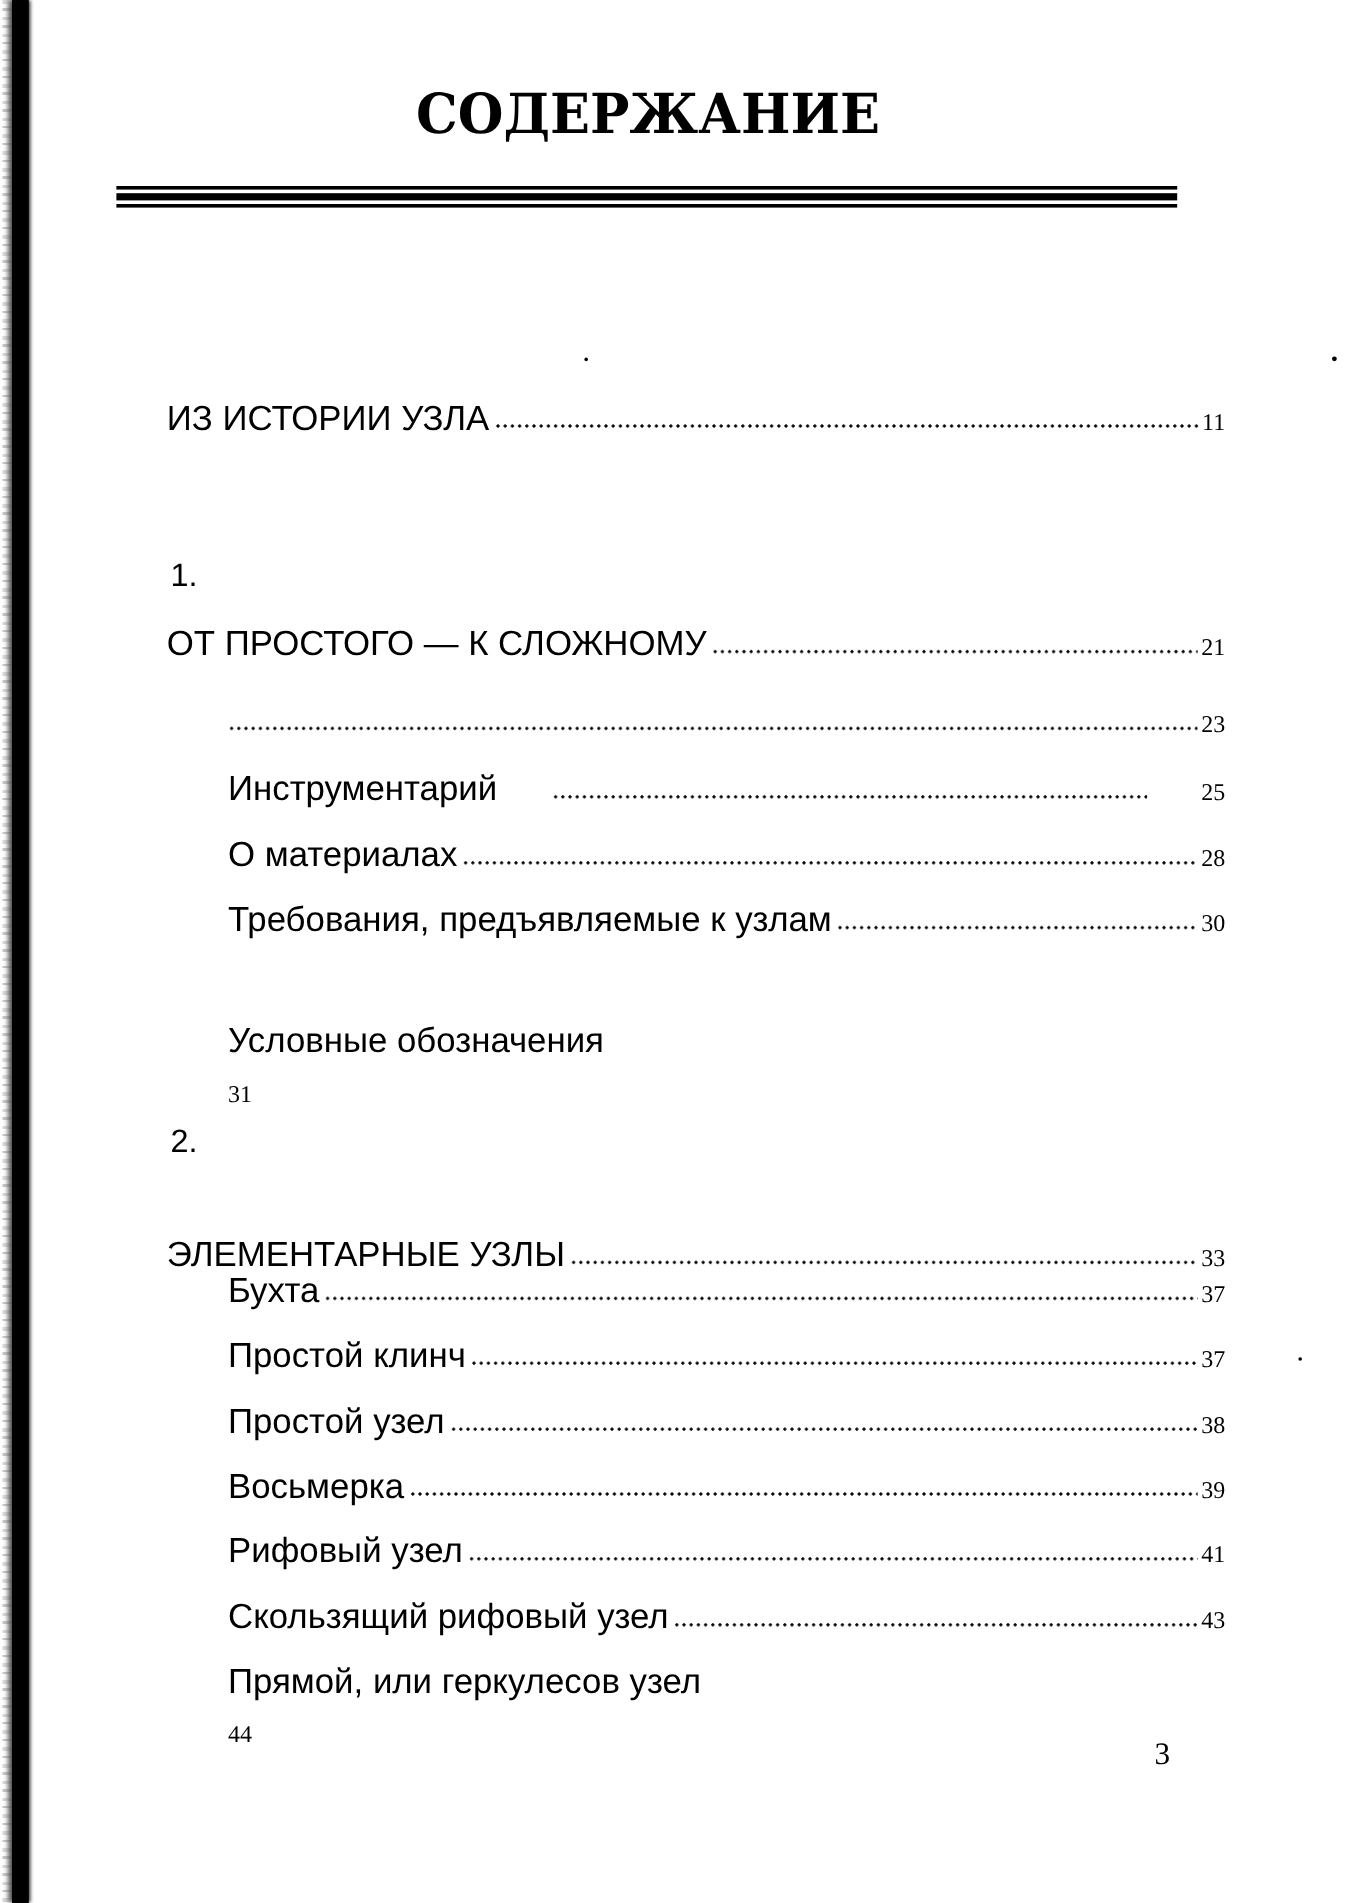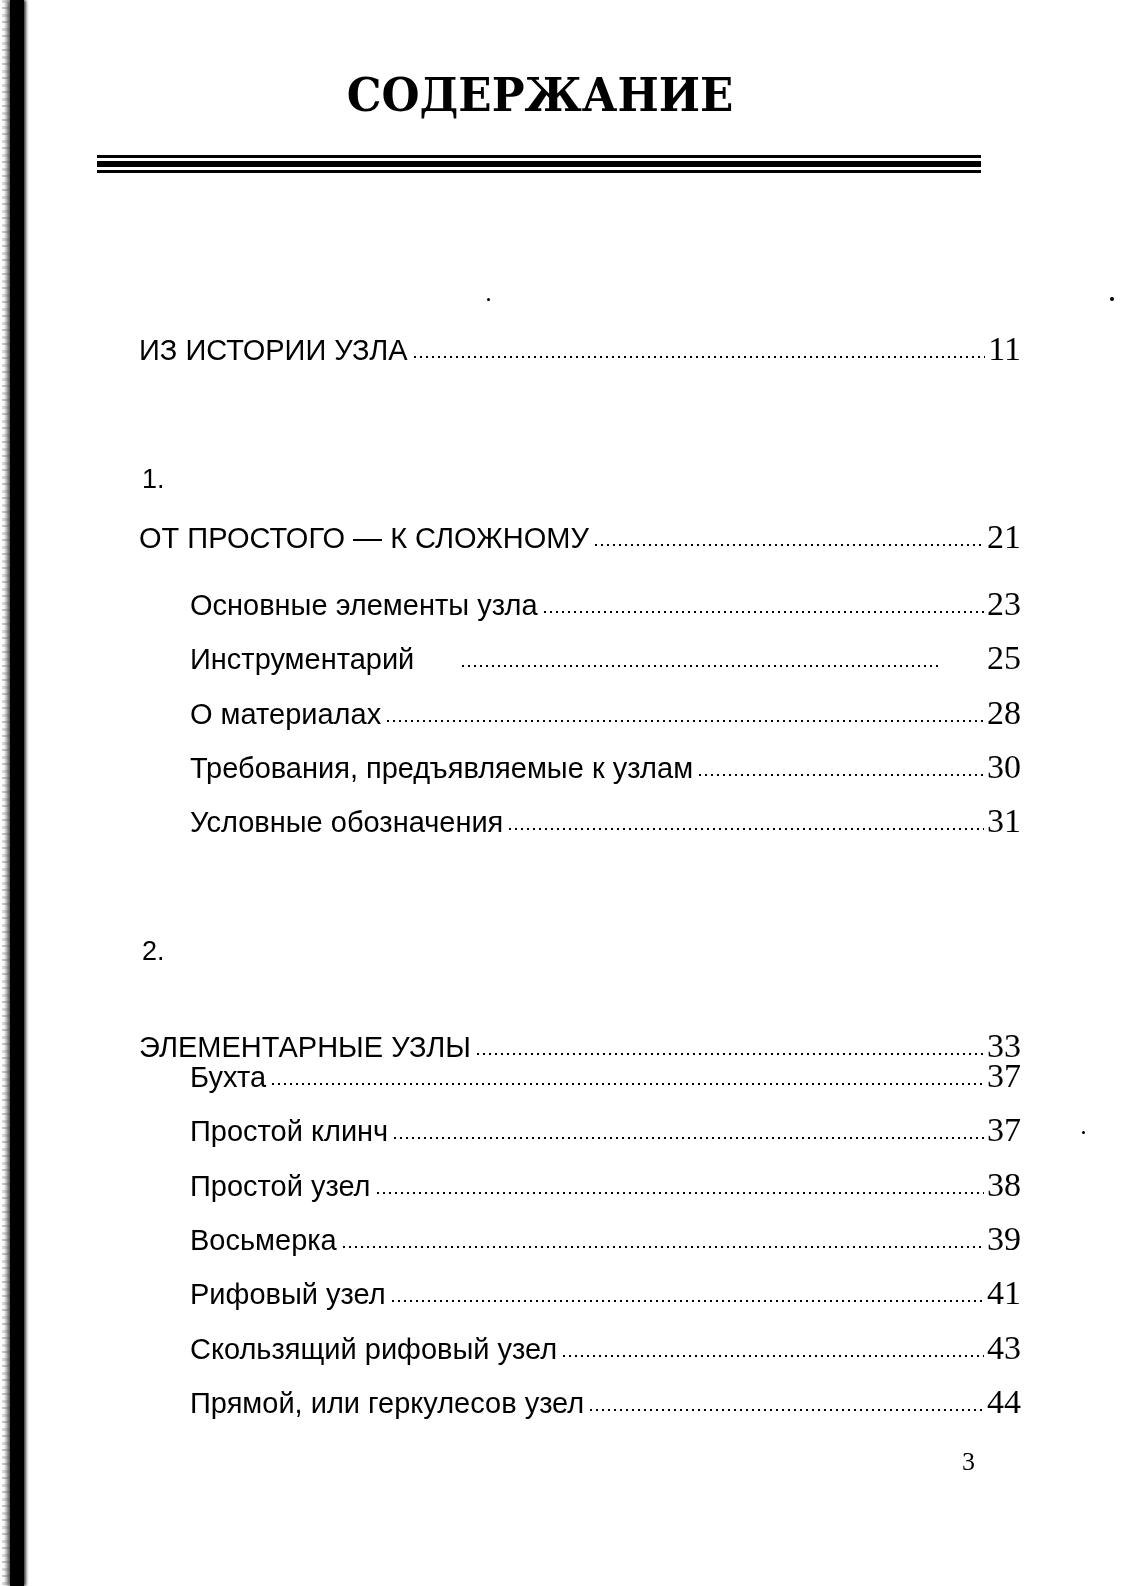--- a/index.html
+++ b/index.html
@@ -77,21 +77,21 @@
       align-self: baseline;
       background-image: radial-gradient(circle, #000 1.1px, transparent 1.4px);
       background-size: 6px 6px;
       background-repeat: repeat-x;
       background-position: 0 2px;
       margin-right: 3px;
     }
     .entry .page {
       flex: 0 0 auto;
       font-family: "Liberation Serif", serif;
-      font-size: 34px;
+      font-size: 20px;
     }
     .chapter-num {
       position: absolute;
       left: 142px;
       font-size: 27px;
     }
     .page-number {
       position: absolute;
       left: 962px;
       top: 1447px;
@@ -123,40 +123,39 @@
 </div>
 
 <div class="chapter-num" style="top:464px;">1.</div>
 <div class="entry chapter" style="top:519px;">
   <span class="label">ОТ ПРОСТОГО — К СЛОЖНОМУ</span>
   <span class="leader"></span>
   <span class="page">21</span>
 </div>
 
 <div class="entry sub" style="top:586px;">
-  <span class="label">Основные элементы узла</span>
   <span class="leader"></span>
   <span class="page">23</span>
 </div>
 <div class="entry sub" style="top:640px;gap:42px;">
   <span class="label">Инструментарий</span>
   <span class="leader"></span>
   <span class="page">25</span>
 </div>
 <div class="entry sub" style="top:695px;justify-content:flex-end;">
   <span class="label">О материалах</span>
   <span class="leader"></span>
   <span class="page">28</span>
 </div>
 <div class="entry sub" style="top:749px;">
   <span class="label">Требования, предъявляемые к узлам</span>
   <span class="leader"></span>
   <span class="page">30</span>
 </div>
-<div class="entry sub" style="top:803px;">
+<div class="entry sub" style="top:850px;flex-direction:column;">
   <span class="label">Условные обозначения</span>
   <span class="leader"></span>
   <span class="page">31</span>
 </div>
 
 <div class="chapter-num" style="top:936px;">2.</div>
 <div class="entry chapter" style="top:1028px;">
   <span class="label">ЭЛЕМЕНТАРНЫЕ УЗЛЫ</span>
   <span class="leader"></span>
   <span class="page">33</span>
@@ -185,21 +184,21 @@
 <div class="entry sub" style="top:1275px;">
   <span class="label">Рифовый узел</span>
   <span class="leader"></span>
   <span class="page">41</span>
 </div>
 <div class="entry sub" style="top:1330px;">
   <span class="label">Скользящий рифовый узел</span>
   <span class="leader"></span>
   <span class="page">43</span>
 </div>
-<div class="entry sub" style="top:1384px;">
+<div class="entry sub" style="top:1384px;flex-direction:column;">
   <span class="label">Прямой, или геркулесов узел</span>
   <span class="leader"></span>
   <span class="page">44</span>
 </div>
 
 <div class="page-number">3</div>
 
 <div class="speck" style="left:487px;top:298px;width:3px;height:3px;"></div>
 <div class="speck" style="left:1110px;top:297px;width:4px;height:4px;"></div>
 <div class="speck" style="left:1082px;top:1131px;width:3px;height:3px;"></div>

